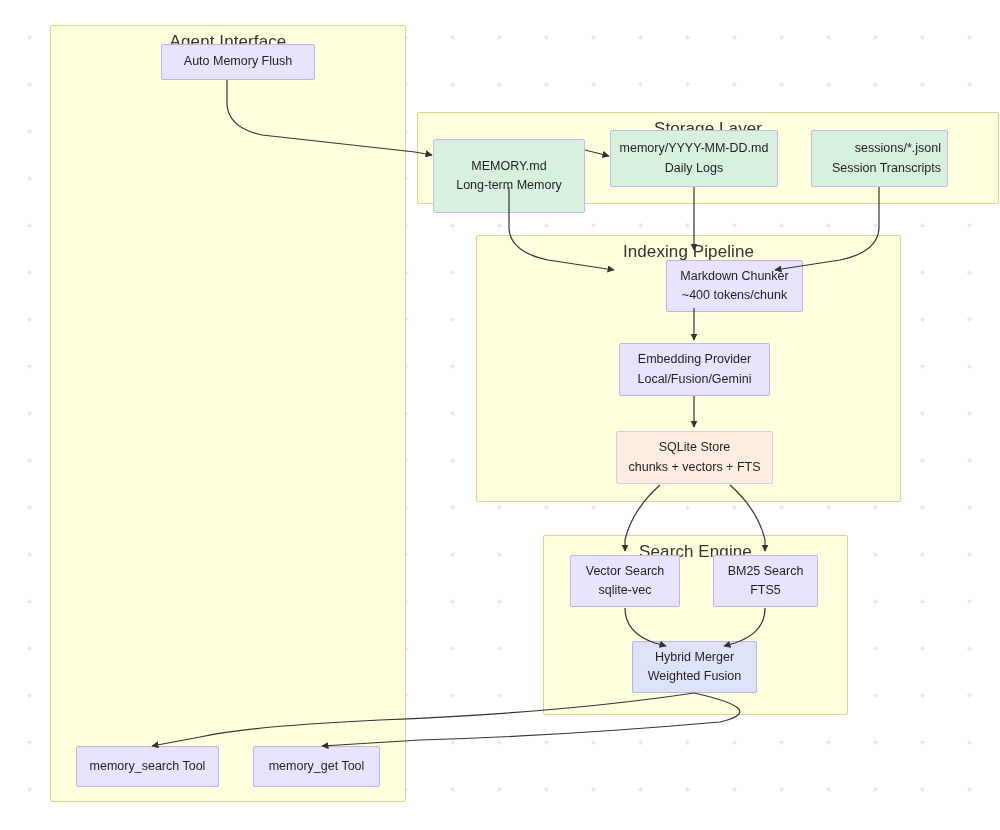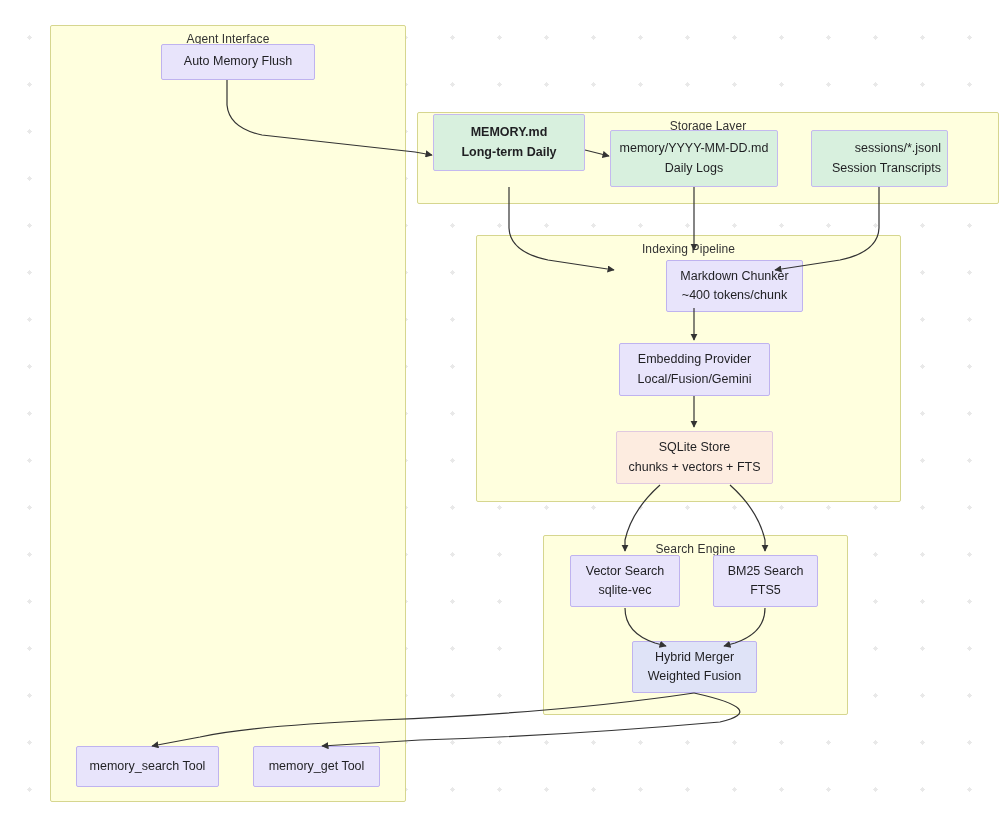--- a/index.html
+++ b/index.html
@@ -36,21 +36,21 @@
     border: 1px solid #d6d68f;
     border-radius: 2px;
     z-index: 1;
   }
   .cluster-label {
     position: absolute;
     top: 6px;
     left: 0;
     width: 100%;
     text-align: center;
-    font-size: 12px;
+    font-size: 17px;
     color: #333333;
     letter-spacing: 0.1px;
   }
   .node {
     position: absolute;
     box-sizing: border-box;
     border-radius: 2px;
     display: flex;
     flex-direction: column;
     align-items: center;
@@ -134,23 +134,23 @@
       <path d="M 694 693 Q 560 713 380 720 Q 250 726 200 737 L 152 746"></path>
 
       <path d="M 694 693 Q 770 710 720 722 Q 560 736 420 740 L 322 746"></path>
     </g>
   </svg>
 
   <div class="node n-purple" style="left:161px; top:44px; width:154px; height:36px;">
     <span>Auto Memory Flush</span>
   </div>
 
-  <div class="node n-green" style="left:433px; top:114px; width:152px; height:57px;font-weight:bold;">
+  <div class="node n-green" style="left:433px; top:139px; width:152px; height:74px;">
     <span>MEMORY.md</span>
-    <span class="line2">Long-term Daily</span>
+    <span class="line2">Long-term Memory</span>
   </div>
 
   <div class="node n-green" style="left:610px; top:130px; width:168px; height:57px;">
     <span>memory/YYYY-MM-DD.md</span>
     <span class="line2">Daily Logs</span>
   </div>
 
   <div class="node n-green" style="left:811px; top:130px; width:137px; height:57px;align-items:flex-end;">
     <span>sessions/*.jsonl</span>
     <span class="line2">Session Transcripts</span>

